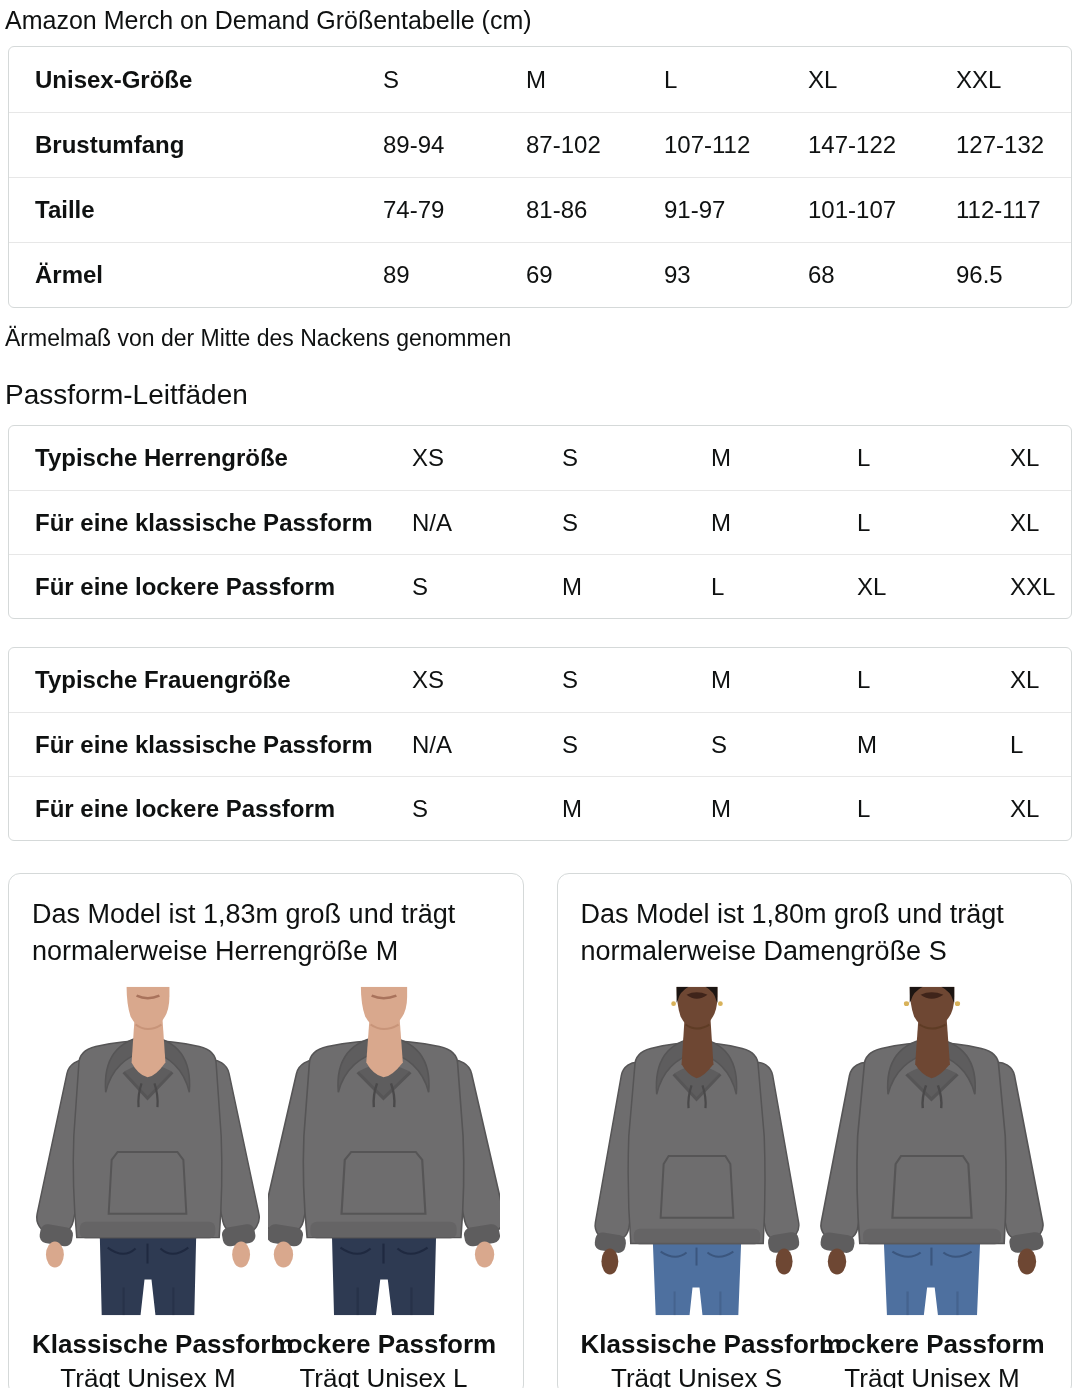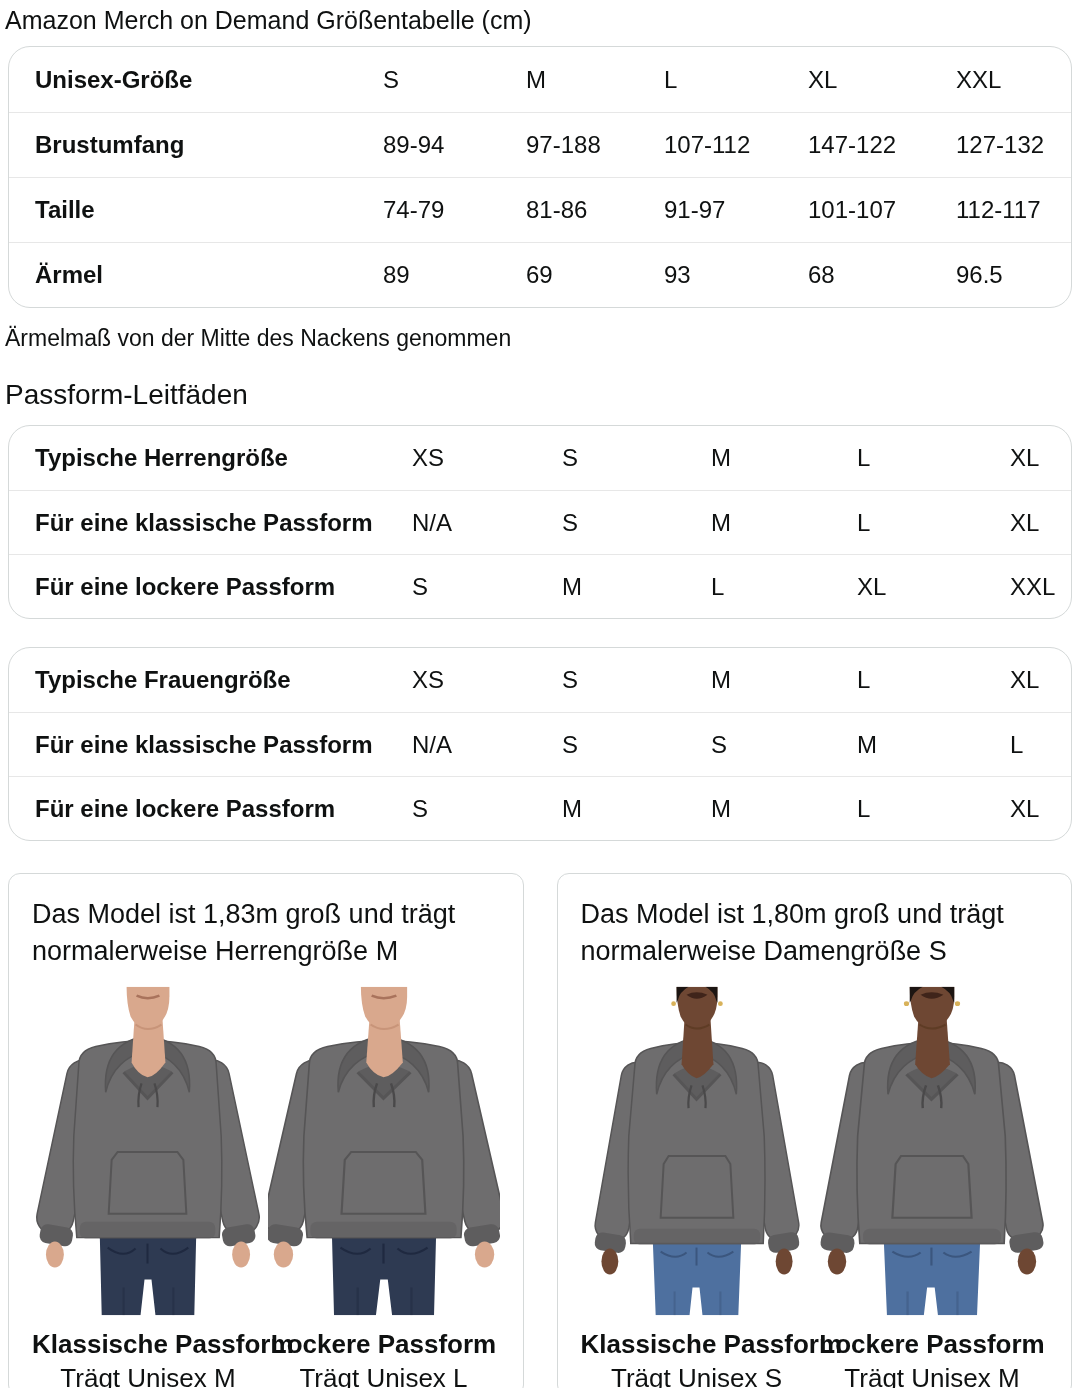--- a/index.html
+++ b/index.html
@@ -17,21 +17,21 @@
     --skin-dark:#6e4733;
     --hair-dark:#1c1512;
   }
   *{box-sizing:border-box;}
   html,body{margin:0;padding:0;}
   body{
     width:1080px;height:1388px;background:#ffffff;color:var(--ink);
     font-family:"Liberation Sans","DejaVu Sans",sans-serif;overflow:hidden;
   }
   .page-title{font-size:25px;font-weight:400;padding:6px 0 0 5px;margin:0 0 11px 0;}
-  .panel{margin:0 8px;border:1px solid var(--border);border-radius:22px;background:#fff;overflow:hidden;}
+  .panel{margin:0 8px;border:1px solid var(--border);border-radius:6px;background:#fff;overflow:hidden;}
   .trow{display:grid;align-items:center;padding:0 10px 0 26px;}
   .trow + .trow{border-top:1px solid var(--divider);}
   .size-row{height:65px;grid-template-columns:348px 143px 138px 144px 148px auto;}
   .fit-row{height:64px;grid-template-columns:348px 121px 120px 117px 124px 121px auto;gap:29px;}
   .cell{font-size:24px;white-space:nowrap;}
   .cell.label{font-weight:700;}
   .note{font-size:23px;margin:17px 0 0 5px;}
   .section-heading{font-size:28px;font-weight:400;margin:27px 0 14px 5px;}
   .fit-panel-2{margin-top:28px;}
   .cards{display:flex;gap:33px;margin:32px 8px 0 8px;}
@@ -142,21 +142,21 @@
       <div class="cell label">Unisex-Größe</div>
       <div class="cell">S</div>
       <div class="cell">M</div>
       <div class="cell">L</div>
       <div class="cell">XL</div>
       <div class="cell">XXL</div>
     </div>
     <div class="trow size-row">
       <div class="cell label">Brustumfang</div>
       <div class="cell">89-94</div>
-      <div class="cell">97-188</div>
+      <div class="cell">87-102</div>
       <div class="cell">107-112</div>
       <div class="cell">147-122</div>
       <div class="cell">127-132</div>
     </div>
     <div class="trow size-row">
       <div class="cell label">Taille</div>
       <div class="cell">74-79</div>
       <div class="cell">81-86</div>
       <div class="cell">91-97</div>
       <div class="cell">101-107</div>

